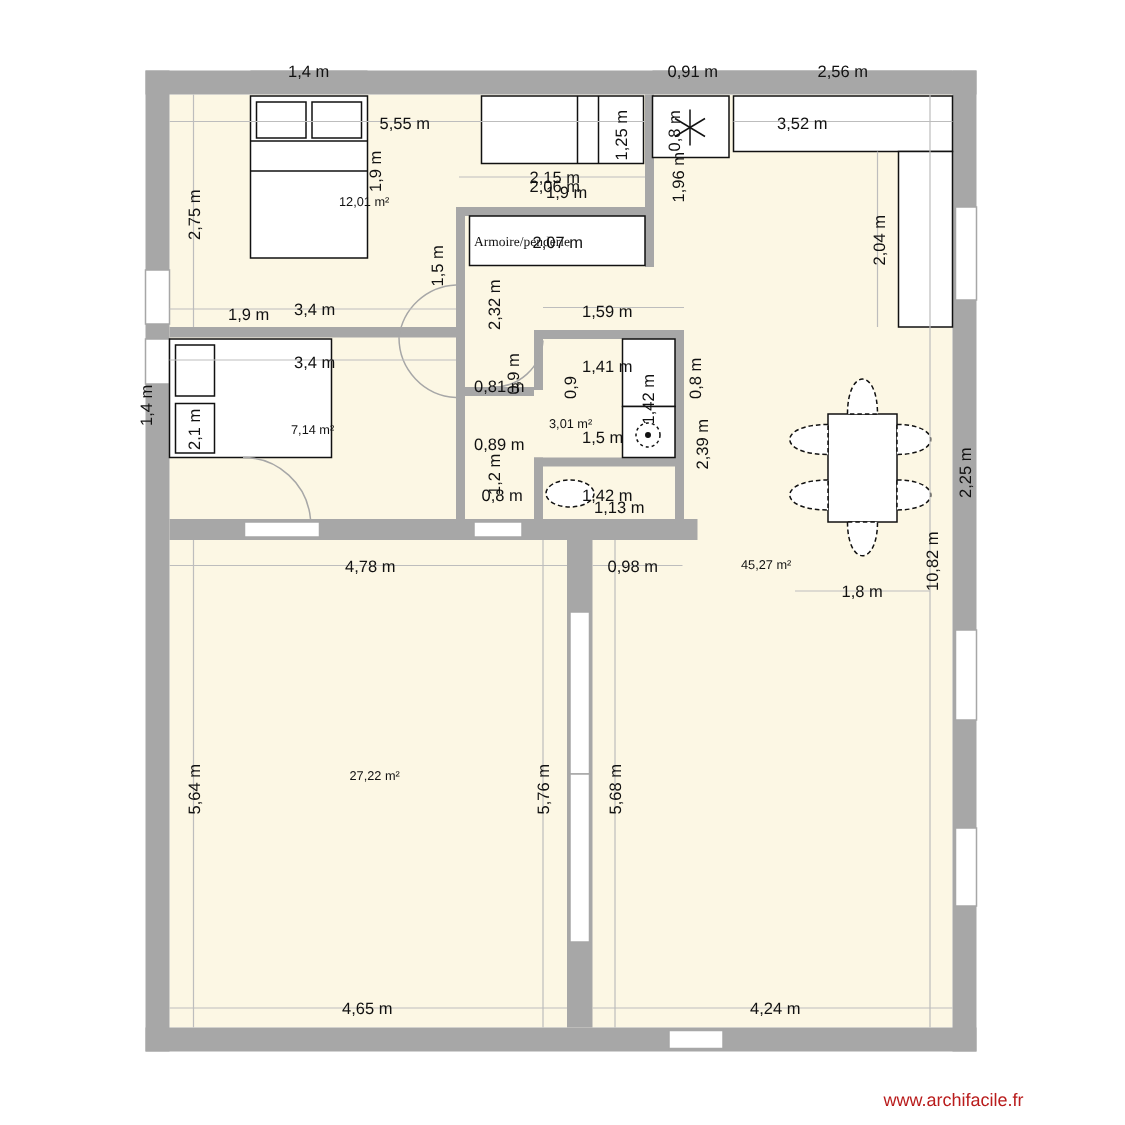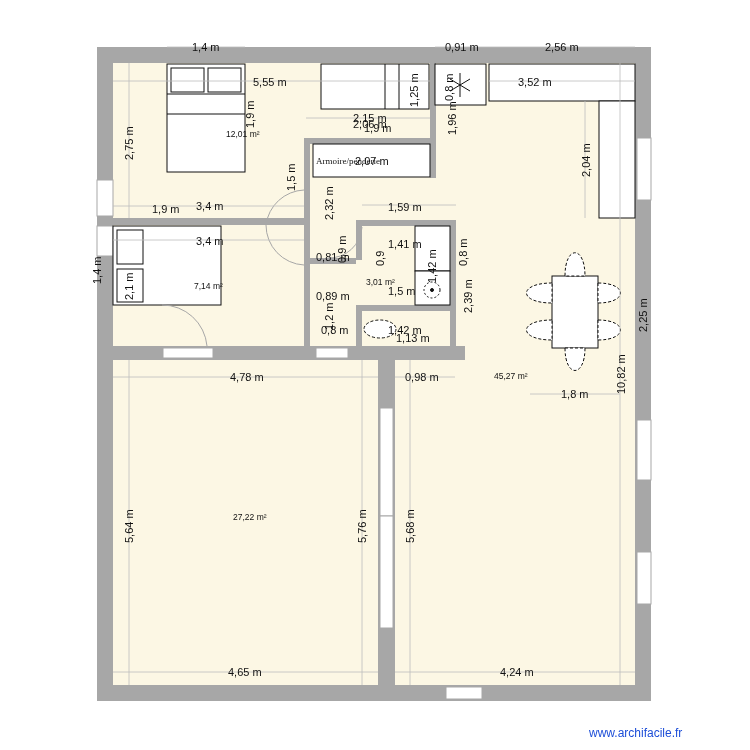--- a/index.html
+++ b/index.html
@@ -1,21 +1,21 @@
 <!DOCTYPE html>
 <html><head>
 <meta charset="utf-8">
 <style>
   html, body { margin:0; padding:0; background:#ffffff; }
   body { width:750px; height:750px; position:relative; overflow:hidden; font-family:"Liberation Sans", sans-serif; }
   #plan { position:absolute; left:0; top:0; width:750px; height:750px; }
   .dim { font-family:"Liberation Sans", sans-serif; font-size:11px; fill:#111; }
   .area { font-family:"Liberation Sans", sans-serif; font-size:8.5px; fill:#111; }
   .serif { font-family:"Liberation Serif", serif; font-size:9px; fill:#111; }
-  .brand { position:absolute; left:589px; top:726px; font-size:12px; color:#1d4ed8; font-family:"Liberation Sans", sans-serif; }
+  .brand { position:absolute; left:589px; top:726px; font-size:12px; color:#b91c1c; font-family:"Liberation Sans", sans-serif; }
 </style>
 </head>
 <body>
 
 <svg id="plan" viewBox="0 0 750 750" xmlns="http://www.w3.org/2000/svg">
 
   <g>
     <rect x="113" y="63" width="522" height="622" fill="#fcf7e4"></rect>
   </g>
 

